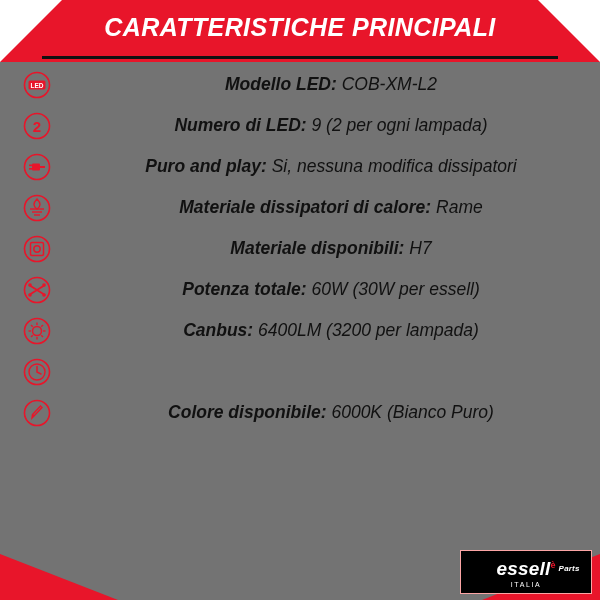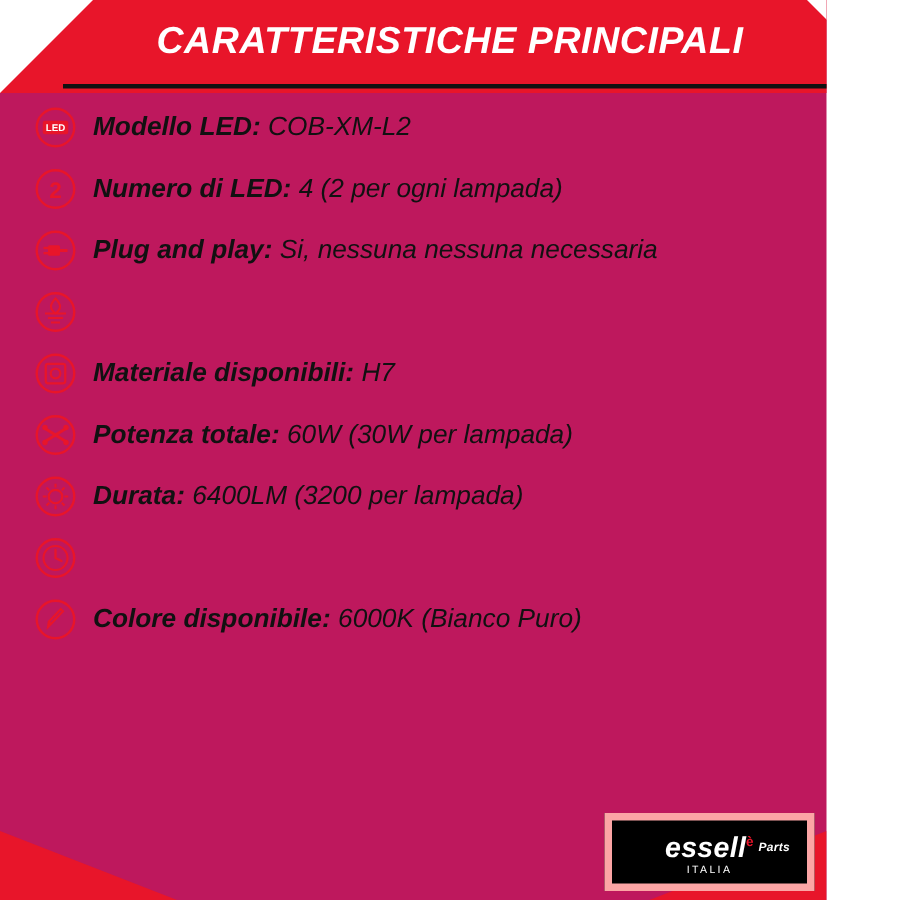--- a/index.html
+++ b/index.html
@@ -8,23 +8,23 @@
   }
   body {
     width: 600px;
     height: 600px;
     background: #ffffff;
     font-family: "Liberation Sans", sans-serif;
     overflow: hidden;
   }
   .page {
     position: relative;
-    width: 551px;
+    width: 600px;
     height: 600px;
-    background: #be185d;
+    background: #737373;
     overflow: hidden;
   }
 
   
   .header {
     position: absolute;
     left: 0;
     top: 0;
     width: 600px;
     height: 62px;
@@ -78,20 +78,21 @@
     height: 3px;
     background: #111111;
   }
 
   
   .features {
     position: absolute;
     left: 0;
     top: 64px;
     width: 600px;
+    text-align: center;
   }
   .row {
     display: flex;
     align-items: center;
     height: 41px;
     padding-left: 22px;
     box-sizing: border-box;
   }
   .icon {
     flex: 0 0 auto;
@@ -139,21 +140,21 @@
     border-right: 118px solid #e8152a;
     border-top: 46px solid transparent;
   }
   .logo-box {
     position: absolute;
     right: 8px;
     bottom: 6px;
     width: 130px;
     height: 42px;
     background: #000000;
-    border: 5px solid #fca5a5;
+    border: 1px solid #fca5a5;
     display: flex;
     flex-direction: column;
     align-items: center;
     justify-content: center;
   }
   .logo-main {
     color: #ffffff;
     font-size: 19px;
     font-style: italic;
     font-weight: bold;
@@ -213,50 +214,54 @@
 
     <div class="row">
       <span class="icon">
         <svg width="28" height="28" viewBox="0 0 28 28">
           <circle cx="14" cy="14" r="12.5" fill="none" stroke="#e8152a" stroke-width="1.6"></circle>
           <text x="14" y="20" font-family="Liberation Sans, sans-serif" font-size="15" font-weight="bold" fill="#e8152a" text-anchor="middle">2</text>
         </svg>
       </span>
       <span class="text">
         <span class="lbl">Numero di LED:</span>
-        <span class="val">4 (2 per ogni lampada)</span>
+        <span class="val">9 (2 per ogni lampada)</span>
       </span>
     </div>
 
     <div class="row">
       <span class="icon">
         <svg width="28" height="28" viewBox="0 0 28 28">
           <circle cx="14" cy="14" r="12.5" fill="none" stroke="#e8152a" stroke-width="1.6"></circle>
           <rect x="9" y="10.5" width="8" height="7" rx="1" fill="#e8152a"></rect>
           <rect x="17" y="13" width="5" height="2" fill="#e8152a"></rect>
           <rect x="6" y="11.5" width="3" height="1.6" fill="#e8152a"></rect>
           <rect x="6" y="15" width="3" height="1.6" fill="#e8152a"></rect>
         </svg>
       </span>
       <span class="text">
-        <span class="lbl">Plug and play:</span>
-        <span class="val">Si, nessuna nessuna necessaria</span>
+        <span class="lbl">Puro and play:</span>
+        <span class="val">Si, nessuna modifica dissipatori</span>
       </span>
     </div>
 
 
     <div class="row">
       <span class="icon">
         <svg width="28" height="28" viewBox="0 0 28 28">
           <circle cx="14" cy="14" r="12.5" fill="none" stroke="#e8152a" stroke-width="1.6"></circle>
           <path d="M14 5 C10 9 10 12 14 15 C18 12 18 9 14 5 Z" fill="none" stroke="#e8152a" stroke-width="1.4"></path>
           <path d="M7 15 L21 15" stroke="#e8152a" stroke-width="1.4"></path>
           <path d="M9 18 L19 18" stroke="#e8152a" stroke-width="1.4"></path>
           <path d="M11 21 L17 21" stroke="#e8152a" stroke-width="1.4"></path>
         </svg>
+      </span>
+      <span class="text">
+        <span class="lbl">Materiale dissipatori di calore:</span>
+        <span class="val">Rame</span>
       </span>
     </div>
 
     <div class="row">
       <span class="icon">
         <svg width="28" height="28" viewBox="0 0 28 28">
           <circle cx="14" cy="14" r="12.5" fill="none" stroke="#e8152a" stroke-width="1.6"></circle>
           <rect x="7.5" y="7.5" width="13" height="13" rx="1.5" fill="none" stroke="#e8152a" stroke-width="1.5"></rect>
           <circle cx="14" cy="14" r="3.2" fill="none" stroke="#e8152a" stroke-width="1.5"></circle>
         </svg>
@@ -273,21 +278,21 @@
           <circle cx="14" cy="14" r="12.5" fill="none" stroke="#e8152a" stroke-width="1.6"></circle>
           <path d="M6 9 L22 19 M22 9 L6 19" stroke="#e8152a" stroke-width="1.8"></path>
           <circle cx="7" cy="9" r="1.8" fill="#e8152a"></circle>
           <circle cx="21" cy="9" r="1.8" fill="#e8152a"></circle>
           <circle cx="7" cy="19" r="1.8" fill="#e8152a"></circle>
           <circle cx="21" cy="19" r="1.8" fill="#e8152a"></circle>
         </svg>
       </span>
       <span class="text">
         <span class="lbl">Potenza totale:</span>
-        <span class="val">60W (30W per lampada)</span>
+        <span class="val">60W (30W per essell)</span>
       </span>
     </div>
 
     <div class="row">
       <span class="icon">
         <svg width="28" height="28" viewBox="0 0 28 28">
           <circle cx="14" cy="14" r="12.5" fill="none" stroke="#e8152a" stroke-width="1.6"></circle>
           <circle cx="14" cy="14" r="4.5" fill="none" stroke="#e8152a" stroke-width="1.5"></circle>
           <g stroke="#e8152a" stroke-width="1.4">
             <path d="M14 5.5 L14 8"></path>
@@ -295,21 +300,21 @@
             <path d="M5.5 14 L8 14"></path>
             <path d="M20 14 L22.5 14"></path>
             <path d="M8 8 L9.8 9.8"></path>
             <path d="M18.2 18.2 L20 20"></path>
             <path d="M20 8 L18.2 9.8"></path>
             <path d="M9.8 18.2 L8 20"></path>
           </g>
         </svg>
       </span>
       <span class="text">
-        <span class="lbl">Durata:</span>
+        <span class="lbl">Canbus:</span>
         <span class="val">6400LM (3200 per lampada)</span>
       </span>
     </div>
 
     <div class="row">
       <span class="icon">
         <svg width="28" height="28" viewBox="0 0 28 28">
           <circle cx="14" cy="14" r="12.5" fill="none" stroke="#e8152a" stroke-width="1.6"></circle>
           <circle cx="14" cy="14" r="8" fill="none" stroke="#e8152a" stroke-width="1.4"></circle>
           <path d="M14 8.5 L14 14 L18 16" fill="none" stroke="#e8152a" stroke-width="1.5" stroke-linecap="round"></path>

